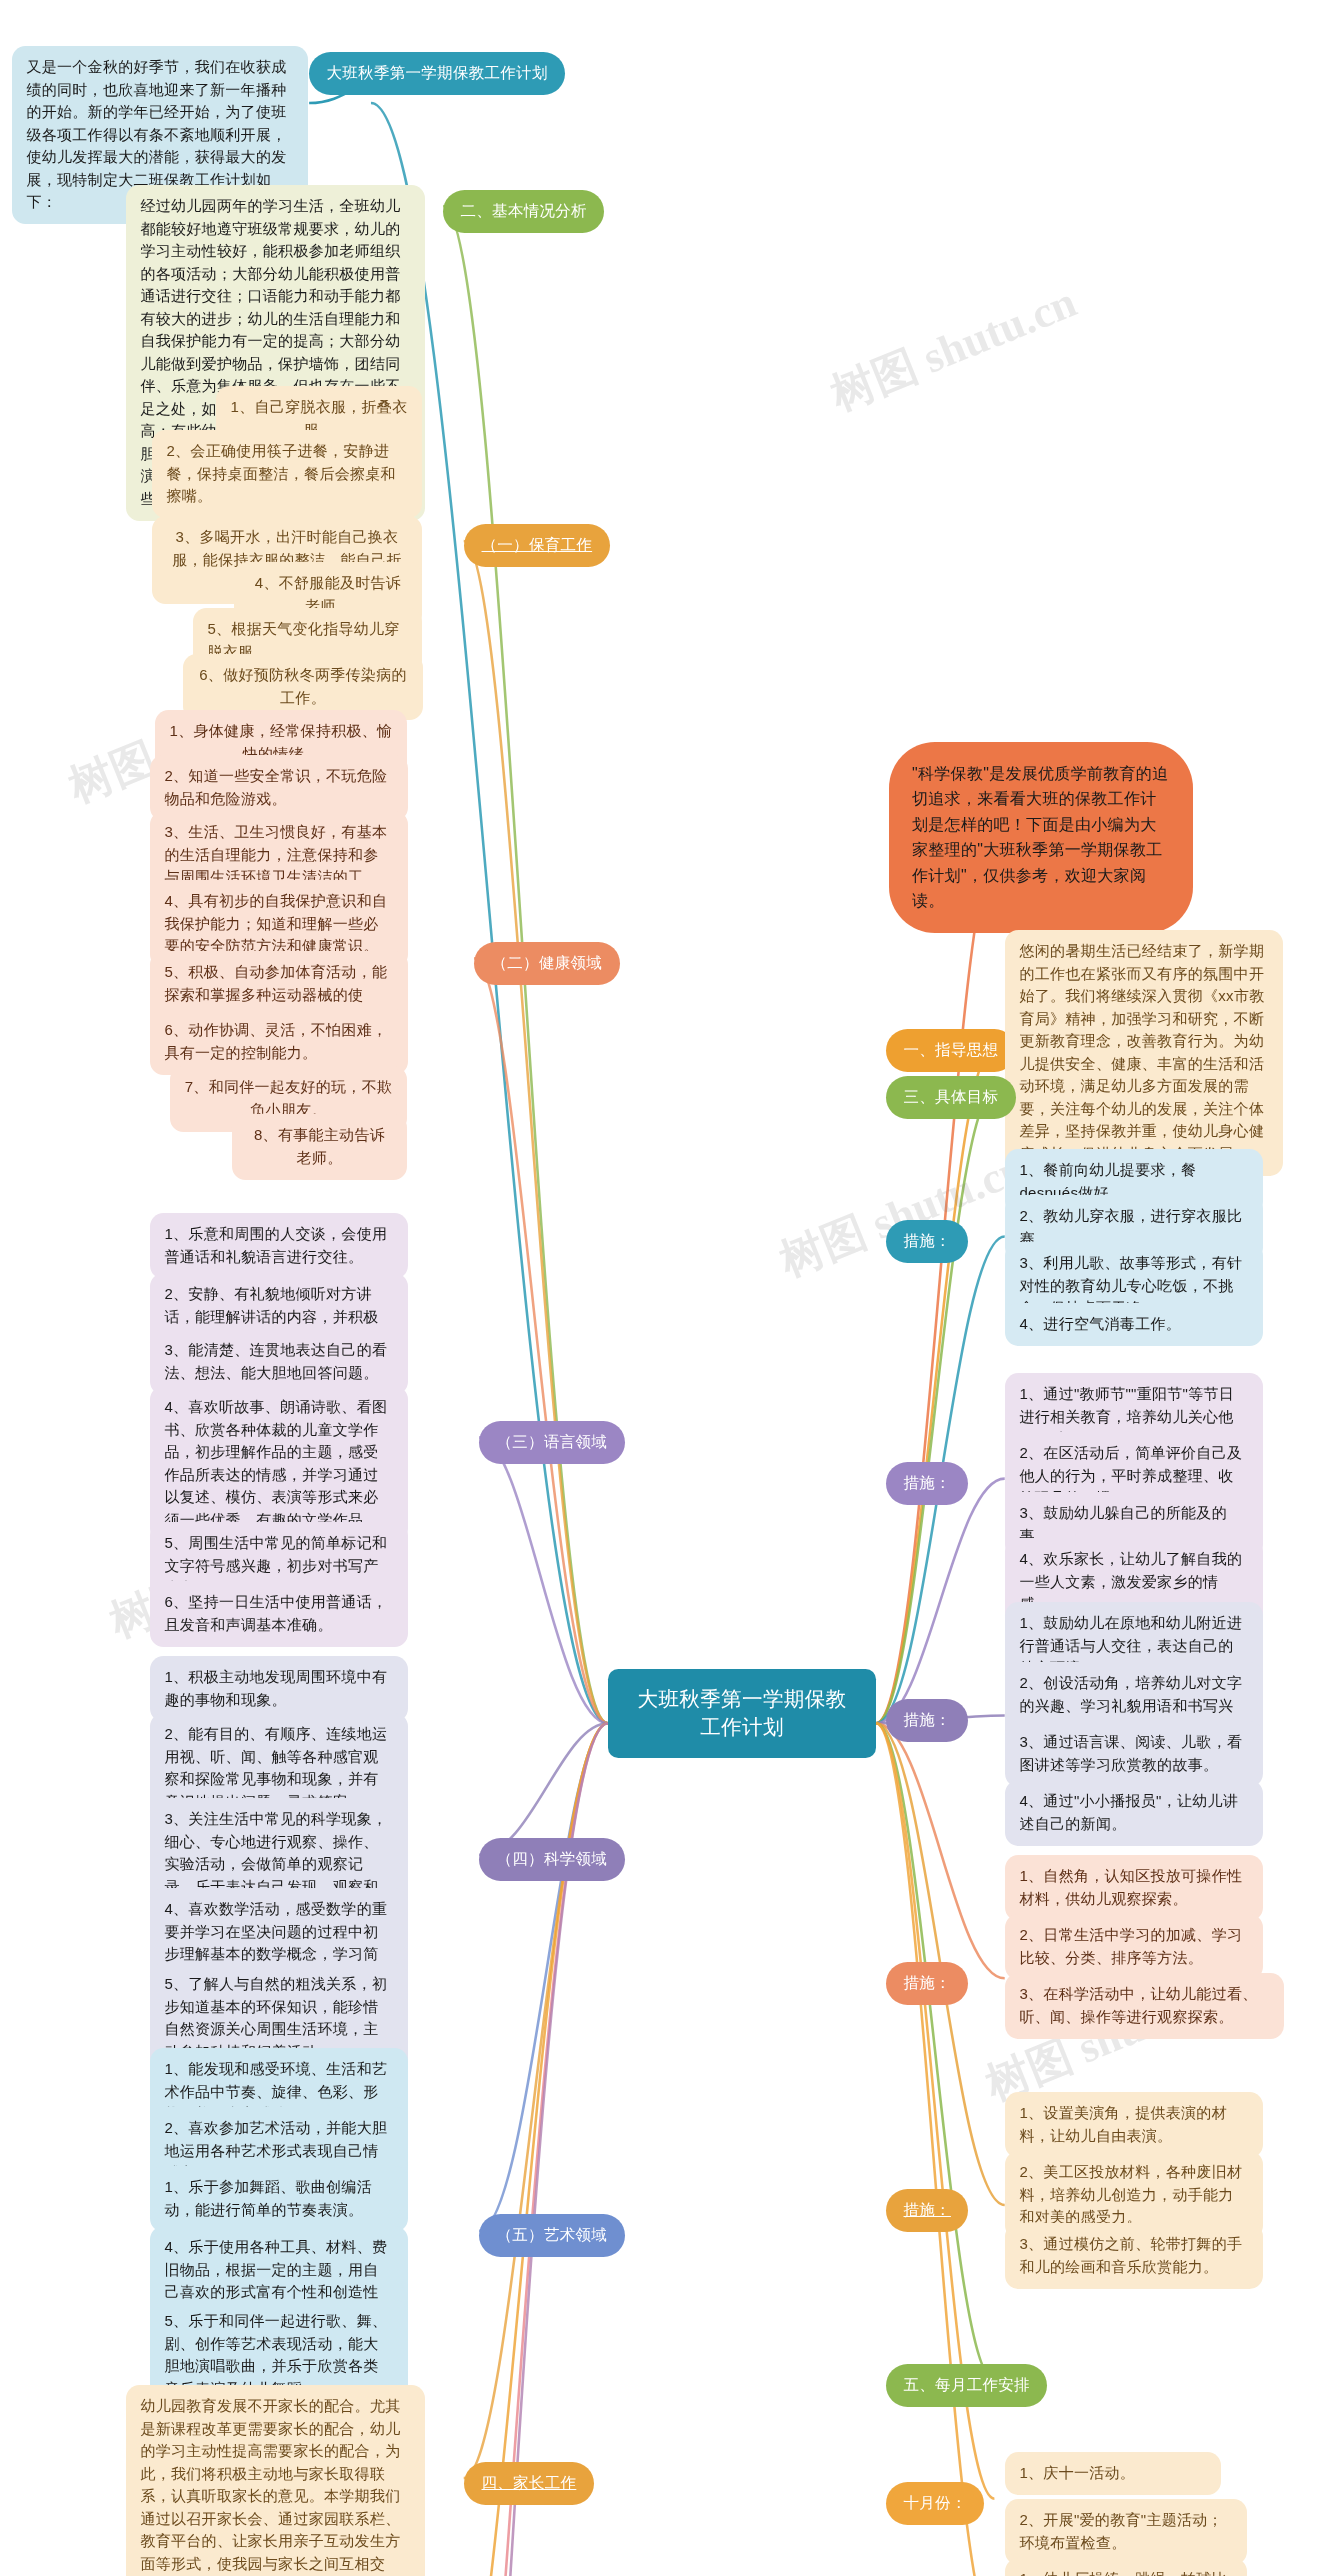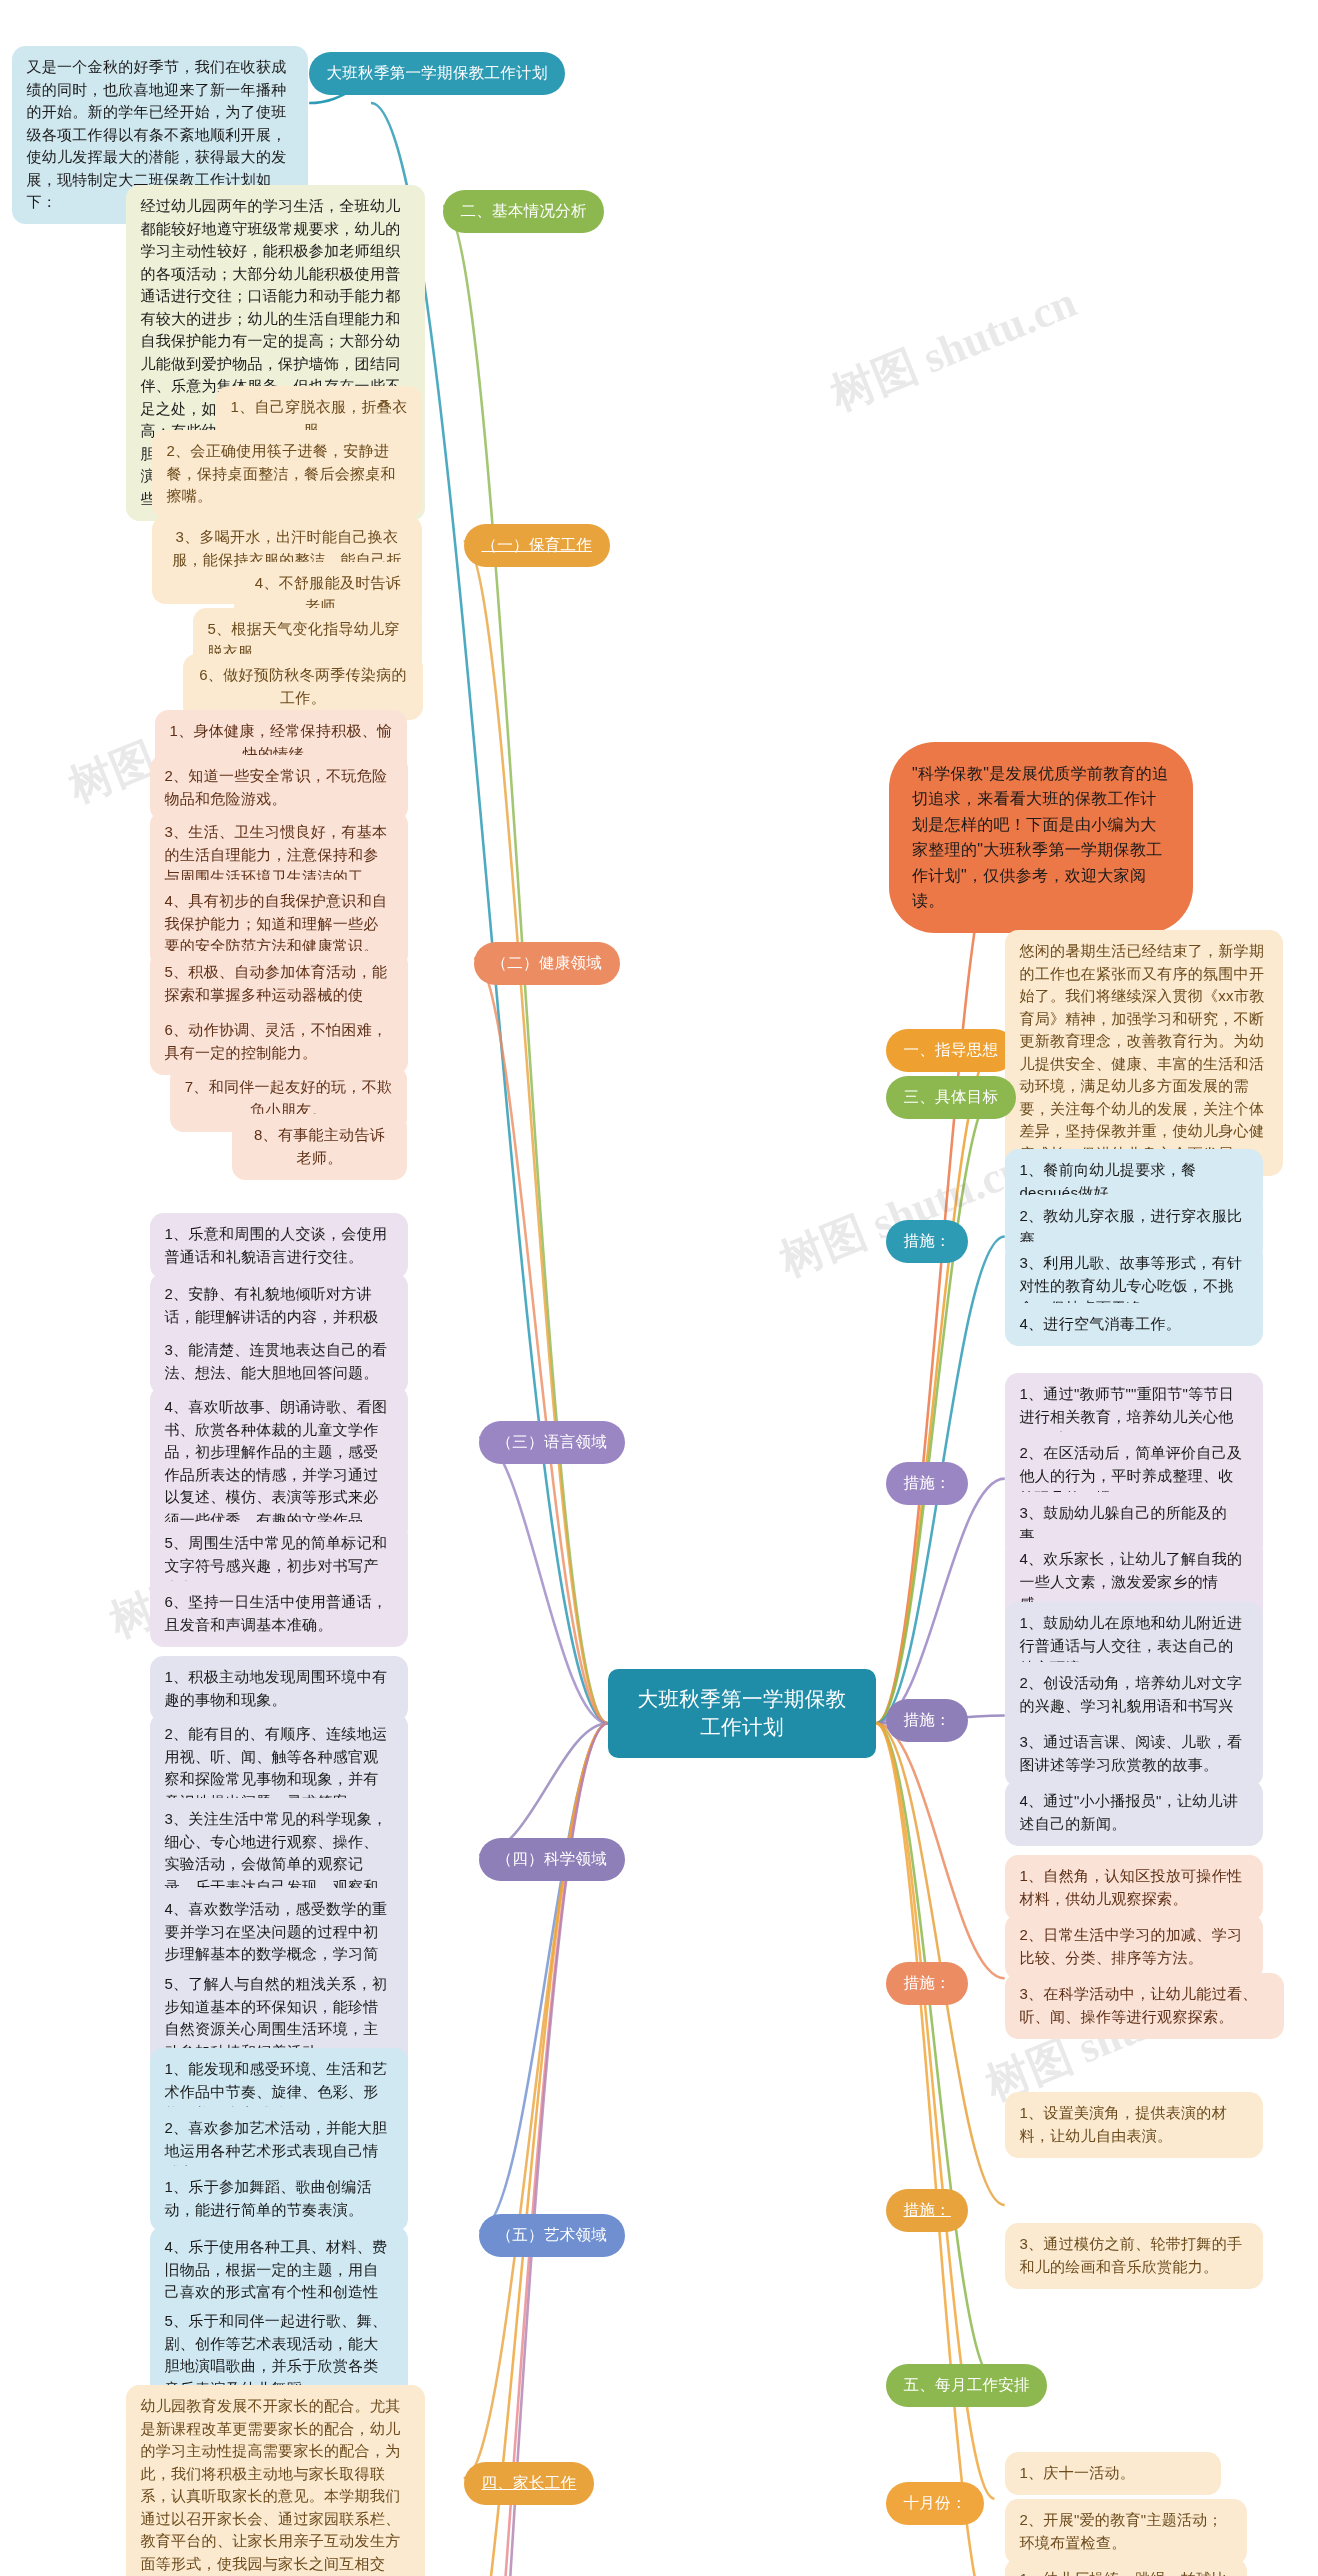--- a/index.html
+++ b/index.html
@@ -257,20 +257,22 @@
   <div class="node leaf lf-salmon" style="left:1005px; top:1914px; width:258px;">
     <span>2、日常生活中学习的加减、学习比较、分类、排序等方法。</span></div>
   <div class="node leaf lf-salmon" style="left:1005px; top:1973px; width:279px;">
     <span>3、在科学活动中，让幼儿能过看、听、闻、操作等进行观察探索。</span></div>
 
   <div class="node pill pill-orange" style="left:886px; top:2189px;">
     <span>措施：</span>
   </div>
   <div class="node leaf lf-peach" style="left:1005px; top:2092px; width:258px;">
     <span>1、设置美演角，提供表演的材料，让幼儿自由表演。</span></div>
+  <div class="node leaf lf-peach" style="left:1005px; top:2151px; width:258px;">
+    <span>2、美工区投放材料，各种废旧材料，培养幼儿创造力，动手能力和对美的感受力。</span></div>
   <div class="node leaf lf-peach" style="left:1005px; top:2223px; width:258px;">
     <span>3、通过模仿之前、轮带打舞的手和儿的绘画和音乐欣赏能力。</span></div>
 
   <div class="node pill pill-green" style="left:886px; top:2364px;">
     <span>五、每月工作安排</span>
   </div>
 
   <div class="node pill pill-amber" style="left:886px; top:2482px;">
     <span>十月份：</span>
   </div>

